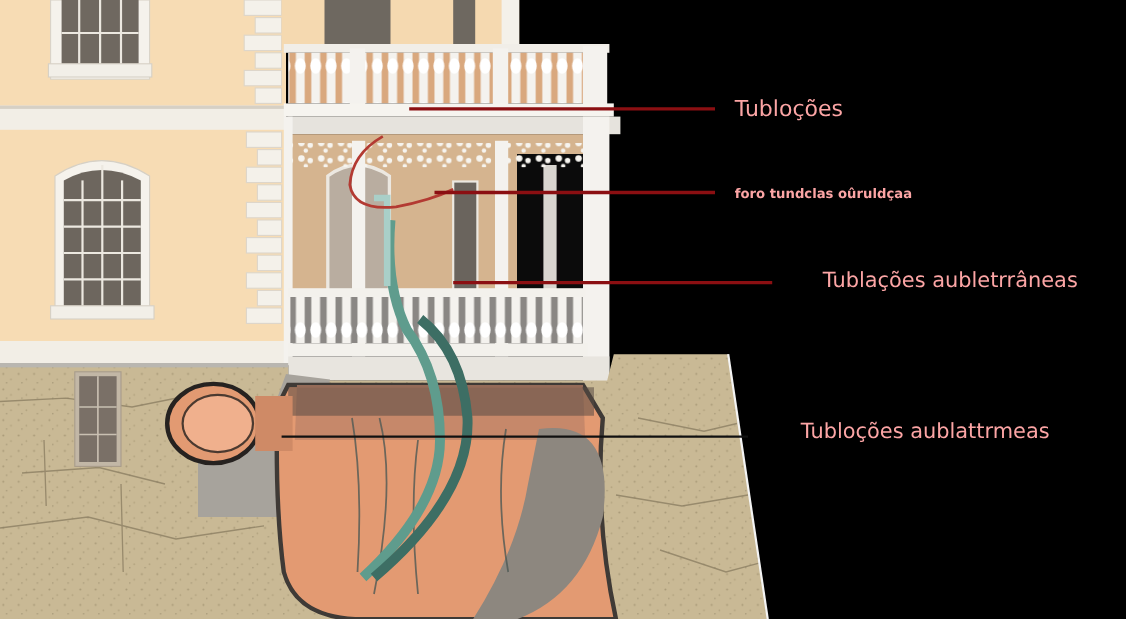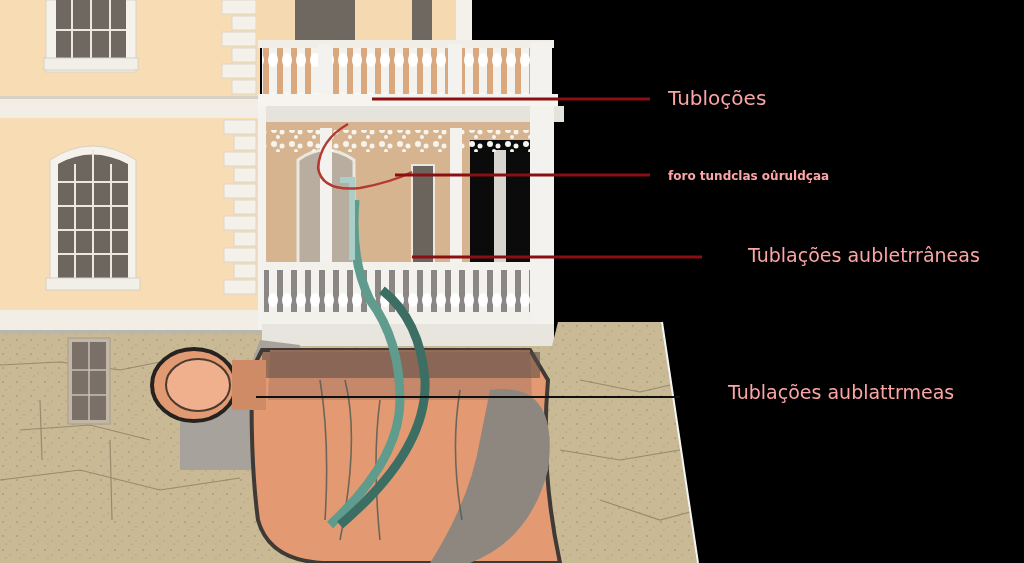--- a/index.html
+++ b/index.html
@@ -195,14 +195,14 @@
 <div class="label" id="lbl1">
   <span class="line">Tubloções</span>
 </div>
 <div class="label" id="lbl2">
   <span class="line">foro tundclas oûruldçaa</span>
 </div>
 <div class="label" id="lbl3">
   <span class="line">Tublações aubletrrâneas</span>
 </div>
 <div class="label" id="lbl4">
-  <span class="line">Tublações aublattrmeas</span>
+  <span class="line">Tubloções aublattrmeas</span>
 </div>
 
 </body></html>

